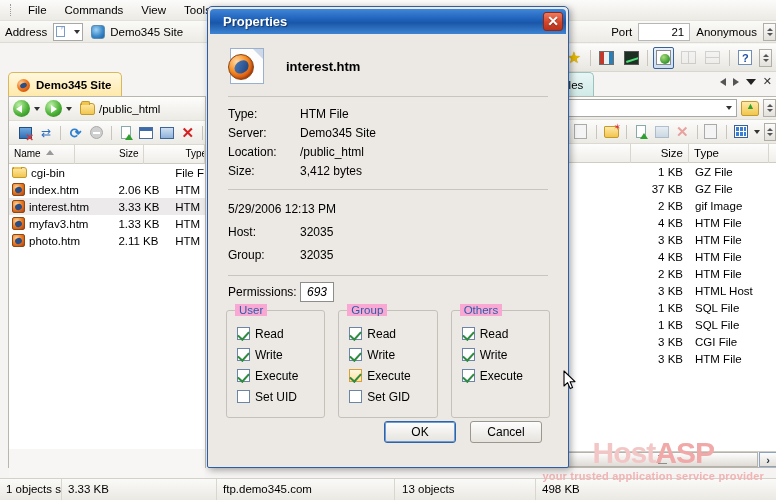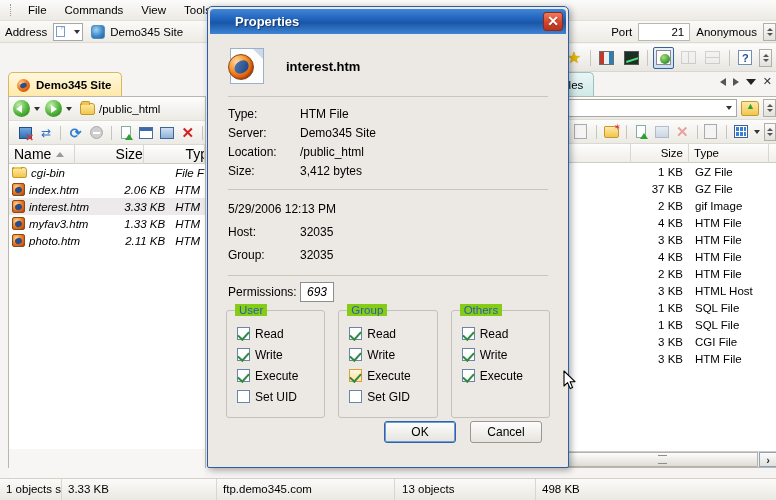--- a/index.html
+++ b/index.html
@@ -164,30 +164,30 @@
   .stop-ico::after{content:"";position:absolute;left:2px;top:5px;width:7px;height:2px;background:#fff;}
   .doc-ico { width:10px;height:13px;background:#fff;border:1px solid #8aa;position:relative;}
   .doc-ico::after{content:"";position:absolute;right:-3px;bottom:-2px;width:0;height:0;border-left:4px solid transparent;border-right:4px solid transparent;border-bottom:6px solid #2ea02e;}
   .win-ico { width:14px;height:12px;background:#fff;border:1px solid #4a6f9c;}
   .win-ico .bar{display:block;height:3px;background:#3b6bab;}
   .mon-ico { width:14px;height:12px;background:linear-gradient(#cfe0f2,#8fb2d8);border:1px solid #3f6496;}
   .xred { color:#d42020; font-size:15px; font-weight:bold; line-height:1;}
 
   .colhdr {
     height: 19px; background: linear-gradient(#fdfdfd,#f0eee9);
-    border-bottom: 1px solid #cfccc4; display: flex; align-items: center; font-size: 14px; gap: 36px;
+    border-bottom: 1px solid #cfccc4; display: flex; align-items: center; font-size: 10px; gap: 36px;
   }
   .colhdr .c { padding: 0 5px; border-right: 1px solid #d9d6ce; height: 19px; line-height: 18px; overflow: hidden; white-space: nowrap;}
   .sort-asc { display:inline-block; width:0;height:0;border-left:4px solid transparent;border-right:4px solid transparent;border-bottom:5px solid #9a9a9a; margin-left:5px; vertical-align:2px;}
 
   .filelist { height: 285px; background: #fff; overflow: hidden; }
-  .frow { display:flex; align-items:center; height: 17px; font-size: 11.5px; font-style: italic; }
+  .frow { display:flex; align-items:center; height: 17px; font-size: 11.5px; }
   .frow.sel { background: #eceaea; }
   .fname { width: 128px; display:flex; align-items:center; padding-left: 3px; overflow:hidden; white-space:nowrap;}
-  .fsize { width: 60px; text-align: right; padding-right: 5px; }
+  .fsize { width: 60px; text-align: left; padding-right: 5px; }
   .ftype { width: 40px; padding-left: 5px; overflow:hidden; white-space:nowrap; }
   .ff-ico { width: 13px; height: 13px; margin-right: 4px; border-radius: 2px; flex: 0 0 auto;
     background: radial-gradient(circle at 33% 30%, #ffd49a 0%, #ef7f22 48%, #b03d12 100%);
     border: 1px solid #8a4a18; position: relative; }
   .ff-ico::after { content:""; position:absolute; left:2px; top:3px; width:7px;height:6px;border-radius:50%;background:#2b4d86; transform:rotate(-25deg);}
   .fd-ico { width: 15px; height: 11px; margin-right: 4px; flex: 0 0 auto;
     background: linear-gradient(#ffe9a8,#f2c64c); border: 1px solid #c39a2e; border-radius:1px 3px 2px 2px; position:relative; }
   .fd-ico::before { content:""; position:absolute; left:0; top:-3px;width:7px;height:3px;background:#f2c64c;border:1px solid #c39a2e;border-bottom:none;border-radius:2px 2px 0 0;}
 
   .panel-left .blank { background: #f7f6f4; height: 124px; }
@@ -256,21 +256,21 @@
   .dialog {
     position: absolute; left: 207px; top: 6px; width: 362px; height: 462px;
     background: #ece9e4; border: 1px solid #2b5da8; border-radius: 5px 5px 2px 2px;
     box-shadow: 2px 2px 7px rgba(0,0,0,.35);
   }
   .dlg-title {
     height: 25px; margin: 2px; border-radius: 4px 4px 0 0;
     background: linear-gradient(180deg, #3f86d8 0%, #1d5fb8 45%, #1a56a8 55%, #3e84d4 100%);
     display:flex; align-items:center; justify-content:space-between; padding: 0 3px 0 9px;
   }
-  .dlg-title h1 { margin:16px; font-size: 13px; color:#fff; font-weight:bold; text-shadow: 1px 1px 1px rgba(0,0,0,.45); }
+  .dlg-title h1 { margin:4px; font-size: 13px; color:#fff; font-weight:bold; text-shadow: 1px 1px 1px rgba(0,0,0,.45); }
   .dlg-close {
     width: 20px; height: 19px; border-radius: 3px; border: 1px solid #8a2a18;
     background: linear-gradient(#f07a5e, #d2452a 55%, #b8321c);
     color:#fff; font-weight:bold; font-size: 14px; line-height: 16px; text-align:center;
     text-shadow: 0 1px 1px rgba(0,0,0,.4);
   }
   .dlg-body { position: absolute; left: 2px; right: 2px; top: 27px; bottom: 2px; background: #ece9e4; }
 
   .file-head { display:flex; align-items:center; padding: 14px 0 12px 20px; }
   .file-icon {
@@ -303,21 +303,21 @@
     width: 34px; height: 20px; background: #fff; border: 1px solid #8d8d8d;
     font-size: 12px; font-style: italic; text-align: center; line-height: 18px;
   }
 
   .groups { display: flex; gap: 13px; padding: 0 16px; }
   .gbox {
     flex: 1; border: 1px solid #c4c1bb; border-radius: 3px; padding: 12px 10px 10px 10px;
     position: relative; min-height: 105px;
   }
   .gbox > .legend {
-    position: absolute; top: -7px; left: 8px; background: #84cc16; padding: 0 4px;
+    position: absolute; top: -7px; left: 8px; background: #f9a8d4; padding: 0 4px;
     font-size: 11.5px; color: #2b5da8;
   }
   .cbrow { display:flex; align-items:center; height: 21px; font-size: 12px; }
   .cb {
     width: 13px; height: 13px; background: #fff; border: 1px solid #6c84a8; margin-right: 5px;
     position: relative; flex: 0 0 auto;
   }
   .cb.checked::after {
     content:""; position: absolute; left: 2px; top: 1px; width: 5px; height: 9px;
     border: solid #2e8b3f; border-width: 0 2.2px 2.2px 0; transform: rotate(42deg);
@@ -655,20 +655,24 @@
     <div class="statusbar sb-left">
       <span class="sb-cell" style="width:62px">1 objects s</span>
       <span class="sb-cell" style="width:155px">3.33 KB</span>
       <span class="sb-cell" style="width:178px">ftp.demo345.com</span>
     </div>
     <div class="statusbar sb-right">
       <span class="sb-cell" style="width:140px">13 objects</span>
       <span class="sb-cell" style="width:238px;border-right:none">498 KB</span>
     </div>
 
+    <div class="watermark">
+      <div class="wm-top"><span>Host</span><b>ASP</b></div>
+      <div class="wm-bot">your trusted application service provider</div>
+    </div>
   </div>
 
   <div class="dialog">
     <div class="dlg-title">
       <h1>Properties</h1>
       <div class="dlg-close">✕</div>
     </div>
 
     <div class="dlg-body">
 

